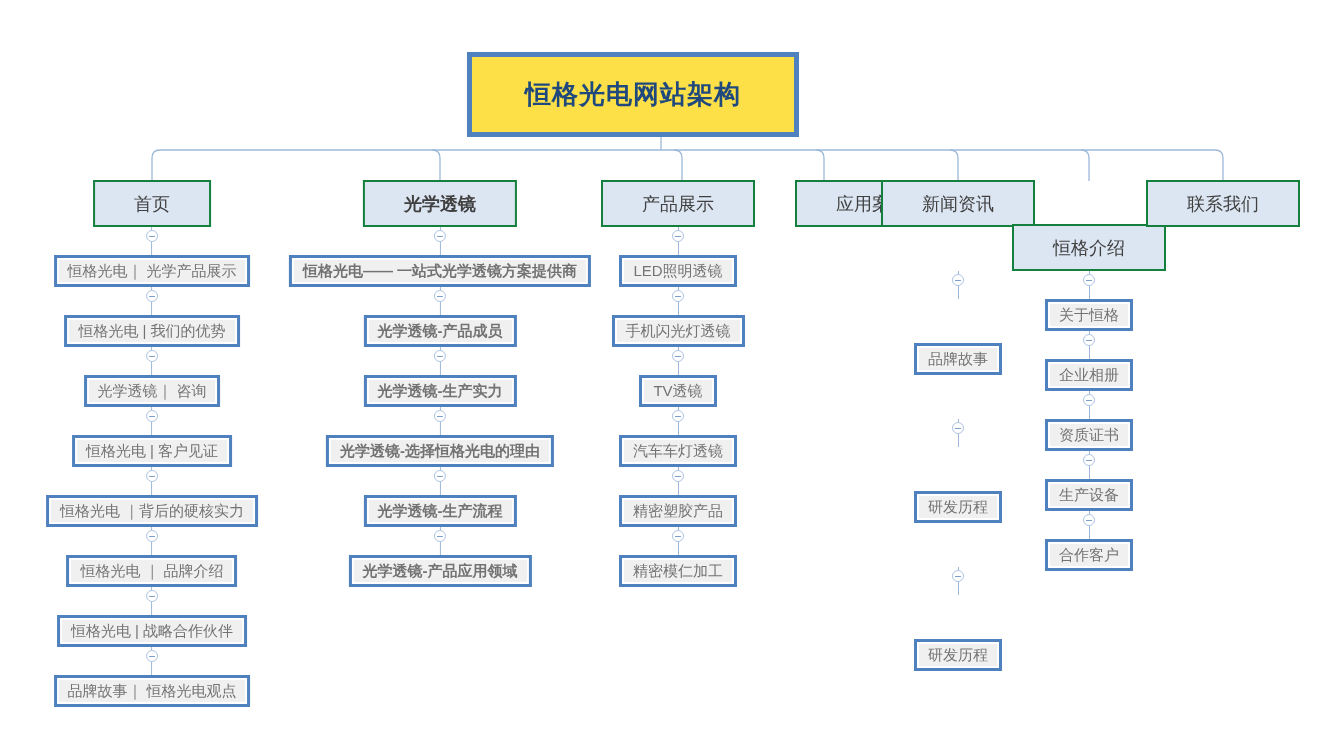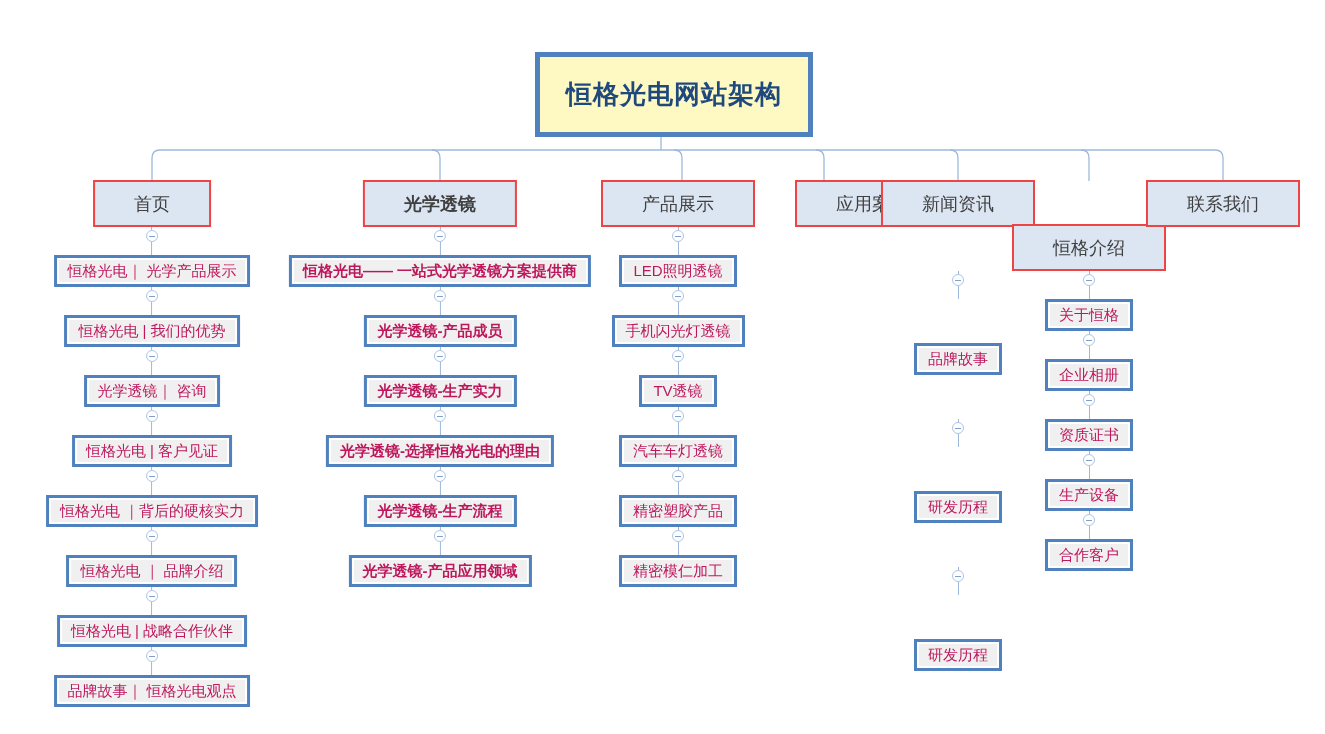--- a/index.html
+++ b/index.html
@@ -4,43 +4,43 @@
 <style>
   html,body{margin:0;padding:0;background:#ffffff;}
   body{font-family:"Liberation Sans","DejaVu Sans",sans-serif;}
   #stage{position:relative;width:1325px;height:734px;background:#ffffff;overflow:hidden;}
 
   
   #rails{position:absolute;left:0;top:0;width:1325px;height:734px;pointer-events:none;}
 
   
   .root{
-    position:absolute;left:674px;top:52px;transform:translateX(-50%);
-    width:278px;height:85px;box-sizing:border-box;
-    background:#fef9c3;border:5px solid #4e81bd;
+    position:absolute;left:633px;top:52px;transform:translateX(-50%);
+    width:332px;height:85px;box-sizing:border-box;
+    background:#fde047;border:5px solid #4e81bd;
     color:#1f497d;font-weight:bold;font-size:26px;letter-spacing:1px;
     display:flex;align-items:center;justify-content:center;white-space:nowrap;
   }
 
   
   .column{
     position:absolute;top:180px;transform:translateX(-50%);
     display:flex;flex-direction:column;align-items:center;
   }
   .node{box-sizing:border-box;display:flex;align-items:center;justify-content:center;white-space:nowrap;}
   .lvl1{
     height:47px;padding:0 39px;
-    background:#dce6f2;border:2px solid #ef4444;
+    background:#dce6f2;border:2px solid #15803d;
     color:#404040;font-size:18px;
   }
   .child{
     height:32px;padding:0 11px;
     background:#f0f0f0;border:3px solid #4e81bd;
     box-shadow:inset 0 0 0 2px #ffffff;
-    color:#be185d;font-size:15px;
+    color:#737373;font-size:15px;
   }
 
   
   .vconn{height:28px;width:14px;display:flex;flex-direction:column;align-items:center;}
   .vconn .line{width:1px;background:#9db8da;}
   .vconn .line.t{height:3px;}
   .vconn .line.b{flex:1;}
   .collapse{
     width:12px;height:12px;box-sizing:border-box;border-radius:50%;
     background:#ffffff;border:1px solid #aec4e5;position:relative;flex:0 0 auto;

